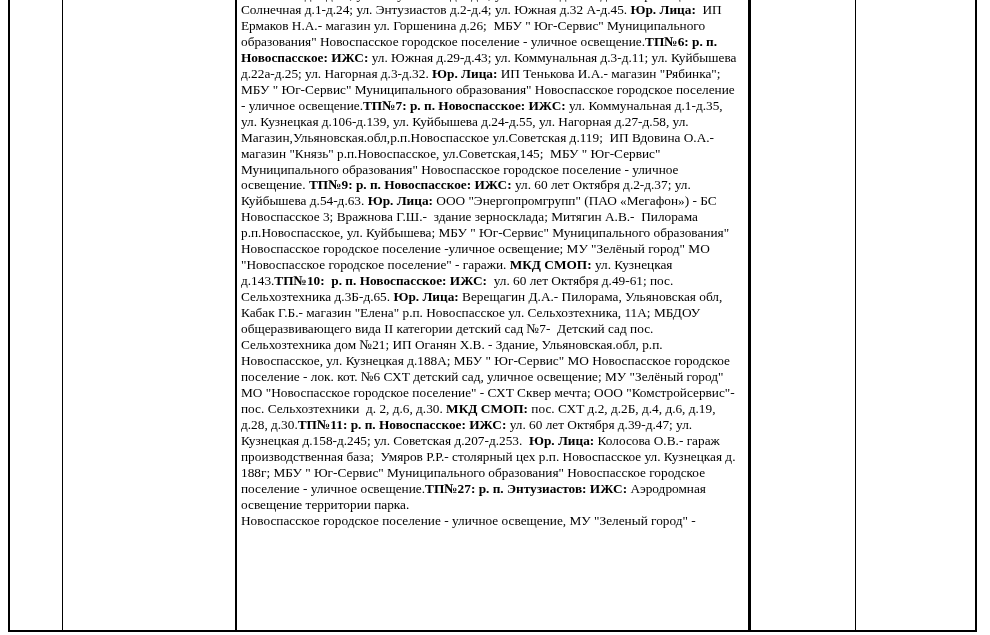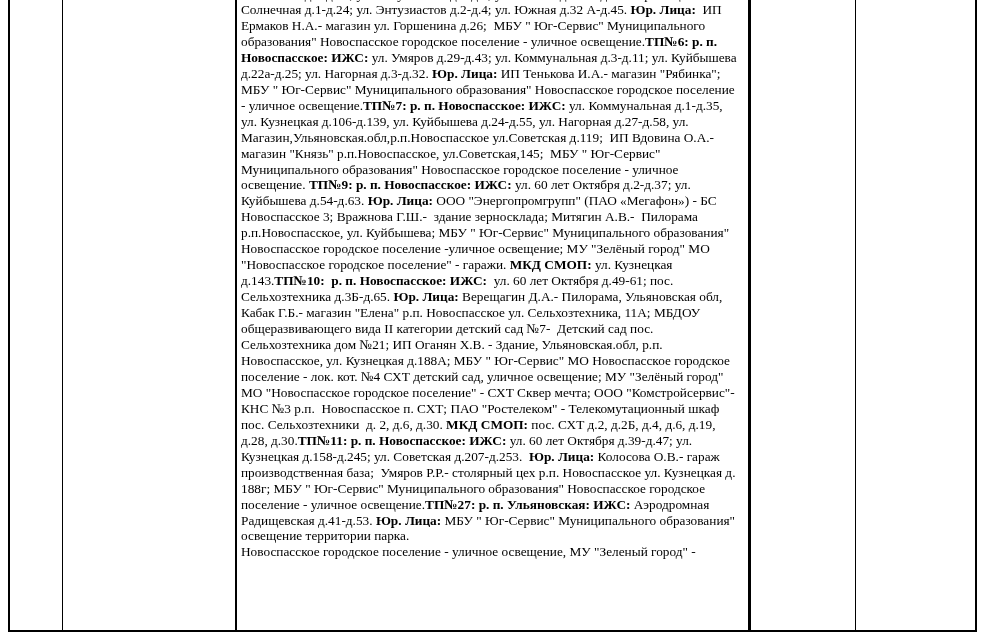--- a/index.html
+++ b/index.html
@@ -64,48 +64,46 @@
   <div class="cell" style="left:856px;width:119px;"></div>
 
   <div id="text-cell">
     <div id="clip-frag">
       <span class="inner">Солнечная д.1-д.24; ул. Энтузиастов д.2-д.4; ул. Южная д.32 А-д.45. Юр. Лица:  ИП</span>
     </div>
     <div id="lines">
         <div class="tl"><span>Солнечная д.1-д.24; ул. Энтузиастов д.2-д.4; ул. Южная д.32 А-д.45. </span><span class="b">Юр. Лица:</span><span>  ИП</span></div>
         <div class="tl"><span>Ермаков Н.А.- магазин ул. Горшенина д.26;  МБУ " Юг-Сервис" Муниципального</span></div>
         <div class="tl"><span>образования" Новоспасское городское поселение - уличное освещение.</span><span class="b">ТП№6: р. п.</span></div>
-        <div class="tl"><span class="b">Новоспасское: ИЖС:</span><span> ул. Умяров д.29-д.43; ул. Коммунальная д.3-д.11; ул. Куйбышева</span></div>
+        <div class="tl"><span class="b">Новоспасское: ИЖС:</span><span> ул. Южная д.29-д.43; ул. Коммунальная д.3-д.11; ул. Куйбышева</span></div>
         <div class="tl"><span>д.22а-д.25; ул. Нагорная д.3-д.32. </span><span class="b">Юр. Лица:</span><span> ИП Тенькова И.А.- магазин "Рябинка";</span></div>
         <div class="tl"><span>МБУ " Юг-Сервис" Муниципального образования" Новоспасское городское поселение</span></div>
         <div class="tl"><span>- уличное освещение.</span><span class="b">ТП№7: р. п. Новоспасское: ИЖС:</span><span> ул. Коммунальная д.1-д.35,</span></div>
         <div class="tl"><span>ул. Кузнецкая д.106-д.139, ул. Куйбышева д.24-д.55, ул. Нагорная д.27-д.58, ул.</span></div>
         <div class="tl"><span>Магазин,Ульяновская.обл,р.п.Новоспасское ул.Советская д.119;  ИП Вдовина О.А.-</span></div>
         <div class="tl"><span>магазин "Князь" р.п.Новоспасское, ул.Советская,145;  МБУ " Юг-Сервис"</span></div>
         <div class="tl"><span>Муниципального образования" Новоспасское городское поселение - уличное</span></div>
         <div class="tl"><span>освещение. </span><span class="b">ТП№9: р. п. Новоспасское: ИЖС:</span><span> ул. 60 лет Октября д.2-д.37; ул.</span></div>
         <div class="tl"><span>Куйбышева д.54-д.63. </span><span class="b">Юр. Лица:</span><span> ООО "Энергопромгрупп" (ПАО «Мегафон») - БС</span></div>
         <div class="tl"><span>Новоспасское 3; Вражнова Г.Ш.-  здание зерносклада; Митягин А.В.-  Пилорама</span></div>
         <div class="tl"><span>р.п.Новоспасское, ул. Куйбышева; МБУ " Юг-Сервис" Муниципального образования"</span></div>
         <div class="tl"><span>Новоспасское городское поселение -уличное освещение; МУ "Зелёный город" МО</span></div>
         <div class="tl"><span>"Новоспасское городское поселение" - гаражи. </span><span class="b">МКД СМОП:</span><span> ул. Кузнецкая</span></div>
         <div class="tl"><span>д.143.</span><span class="b">ТП№10:  р. п. Новоспасское: ИЖС:</span><span>  ул. 60 лет Октября д.49-61; пос.</span></div>
         <div class="tl"><span>Сельхозтехника д.3Б-д.65. </span><span class="b">Юр. Лица:</span><span> Верещагин Д.А.- Пилорама, Ульяновская обл,</span></div>
         <div class="tl"><span>Кабак Г.Б.- магазин "Елена" р.п. Новоспасское ул. Сельхозтехника, 11А; МБДОУ</span></div>
         <div class="tl"><span>общеразвивающего вида II категории детский сад №7-  Детский сад пос.</span></div>
         <div class="tl"><span>Сельхозтехника дом №21; ИП Оганян Х.В. - Здание, Ульяновская.обл, р.п.</span></div>
         <div class="tl"><span>Новоспасское, ул. Кузнецкая д.188А; МБУ " Юг-Сервис" МО Новоспасское городское</span></div>
-        <div class="tl"><span>поселение - лок. кот. №4 СХТ детский сад, уличное освещение; МУ "Зелёный город"</span></div>
+        <div class="tl"><span>поселение - лок. кот. №6 СХТ детский сад, уличное освещение; МУ "Зелёный город"</span></div>
         <div class="tl"><span>МО "Новоспасское городское поселение" - СХТ Сквер мечта; ООО "Комстройсервис"-</span></div>
-        <div class="tl"><span>КНС №3 р.п.  Новоспасское п. СХТ; ПАО "Ростелеком" - Телекомутационный шкаф</span></div>
         <div class="tl"><span>пос. Сельхозтехники  д. 2, д.6, д.30. </span><span class="b">МКД СМОП:</span><span> пос. СХТ д.2, д.2Б, д.4, д.6, д.19,</span></div>
         <div class="tl"><span>д.28, д.30.</span><span class="b">ТП№11: р. п. Новоспасское: ИЖС:</span><span> ул. 60 лет Октября д.39-д.47; ул.</span></div>
         <div class="tl"><span>Кузнецкая д.158-д.245; ул. Советская д.207-д.253.  </span><span class="b">Юр. Лица:</span><span> Колосова О.В.- гараж</span></div>
         <div class="tl"><span>производственная база;  Умяров Р.Р.- столярный цех р.п. Новоспасское ул. Кузнецкая д.</span></div>
         <div class="tl"><span>188г; МБУ " Юг-Сервис" Муниципального образования" Новоспасское городское</span></div>
-        <div class="tl"><span>поселение - уличное освещение.</span><span class="b">ТП№27: р. п. Ульяновская: ИЖС:</span><span> Аэродромная</span></div>
-        <div class="tl"><span>Радищевская д.41-д.53. </span><span class="b">Юр. Лица:</span><span> МБУ " Юг-Сервис" Муниципального образования"</span></div>
+        <div class="tl"><span>поселение - уличное освещение.</span><span class="b">ТП№27: р. п. Энтузиастов: ИЖС:</span><span> Аэродромная</span></div>
         <div class="tl"><span>освещение территории парка.</span></div>
         <div class="tl"><span>Новоспасское городское поселение - уличное освещение, МУ "Зеленый город" -</span></div>
       </div>
   </div>
 
 </div>
 
 </body></html>

